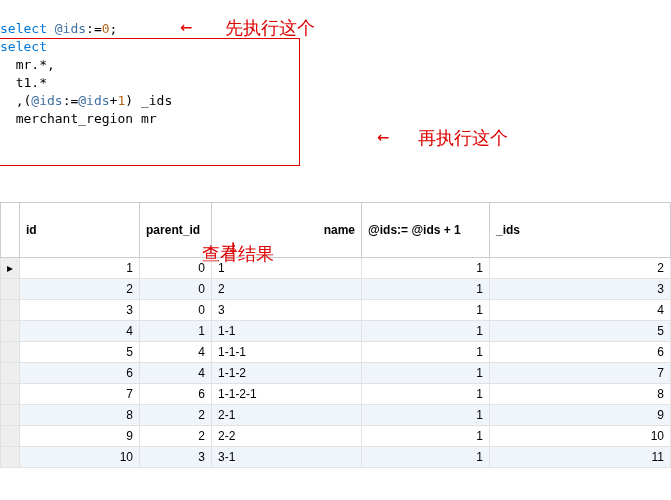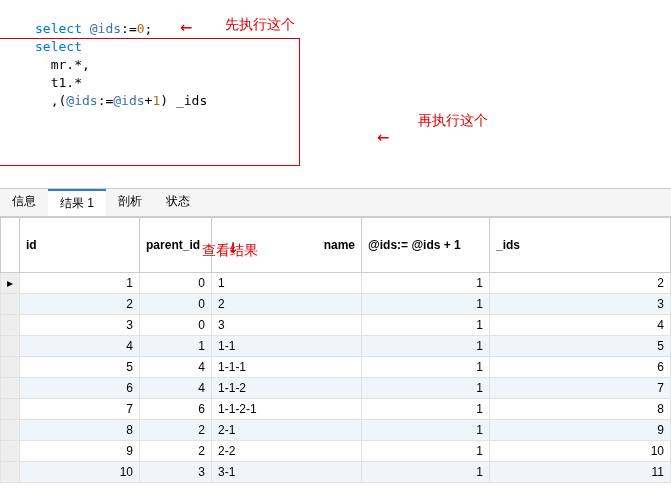--- a/index.html
+++ b/index.html
@@ -1,26 +1,26 @@
 <!DOCTYPE html>
 <html><head>
 <meta charset="utf-8">
 <style>
   * { box-sizing: border-box; margin: 0; padding: 0; }
   body { font-family: Consolas, "Microsoft YaHei", monospace; font-size: 13px; background: #fff; width: 671px; }
   .editor { display: flex; padding: 2px 0; }
   .gutter { width: 38px; text-align: right; color: #999; padding-right: 8px; user-select: none; }
   .gutter div { height: 18px; line-height: 18px; }
   .code { flex: 1; position: relative; }
-  .line { height: 18px; line-height: 18px; white-space: pre; margin-left: 35px; }
+  .line { height: 18px; line-height: 18px; white-space: pre; }
   .kw { color: #0077d6; }
   .num { color: #b5651d; }
   .var { color: #4070a0; }
   .box { border: 1px solid #d00; position: absolute; }
-  .anno { color: #d00; font-family: Liberation Mono, monospace; position: absolute; font-size: 14px; }
+  .anno { color: #d00; font-family: Liberation Mono, monospace; position: absolute; font-size: 18px; }
   .arrow { color: #d00; font-size: 20px; position: absolute; line-height: 1; }
   .tabs { display: flex; border-bottom: 1px solid #ccc; border-top: 1px solid #ccc; background: #f5f5f5; font-family: "Microsoft YaHei", sans-serif; font-size: 12px; margin-top: 4px; }
   .tab { padding: 4px 12px; cursor: pointer; }
   .tab.active { background: #fff; border-top: 2px solid #2d7dd2; }
   .grid { width: 100%; border-collapse: collapse; font-size: 12px; font-family: "Microsoft YaHei", sans-serif; }
   .grid th { border: 1px solid #ccc; padding: 20px 6px; text-align: left; font-weight: bold; background: #fff; }
   .grid td { border: 1px solid #e2e2e2; padding: 3px 6px; }
   .grid tbody tr:nth-child(even) { background: #f0f5fb; }
   .grid td.r { text-align: right; }
   .rowhdr { width: 14px; background: #eee; border: 1px solid #ccc; }
@@ -32,39 +32,34 @@
 <div class="wrap">
 <div class="editor" style="position:relative;">
   <div class="code" id="code">
     <div class="box" style="left:-2px;top:36px;width:302px;height:128px;"></div>
   <div class="line"></div>
         <div class="line"><span class="kw">select</span> <span class="var">@ids</span>:=<span class="num">0</span>;</div>
         <div class="line"><span class="kw">select</span></div>
         <div class="line">  mr.*,</div>
         <div class="line">  t1.*</div>
         <div class="line">  ,(<span class="var">@ids</span>:=<span class="var">@ids</span>+<span class="num">1</span>) _ids</div>
+        <div class="line">  merchant_region mr</div>
         <div class="line"></div>
         <div class="line"></div>
         <div class="line"></div>
         <div class="line"></div>
       </div>
   <div class="arrow" style="left:180px;top:16px;">←</div>
   <div class="anno" style="left:225px;top:16px;">先执行这个</div>
   <div class="arrow" style="left:377px;top:126px;">←</div>
-  <div class="anno" style="left:418px;top:112px;text-align:right;">再执行这个</div>
+  <div class="anno" style="left:418px;top:126px;text-align:right;">再执行这个</div>
   <div class="anno" style="left:202px;top:216px;margin-top:26px;">查看结果</div>
   <div class="arrow" style="left:227px;top:236px;">↓</div>
 </div>
 
-<div class="tabs">
-  <div class="tab">信息</div>
-  <div class="tab active">结果 1</div>
-  <div class="tab">剖析</div>
-  <div class="tab">状态</div>
-</div>
 
 <table class="grid">
   <thead>
     <tr>
       <th class="rowhdr"></th>
       <th style="width:120px;">id</th>
       <th style="width:72px;margin-left:28px;">parent_id</th>
       <th style="width:150px;text-align:right;">name</th>
       <th style="width:128px;">@ids:= @ids + 1</th>
       <th>_ids</th>

